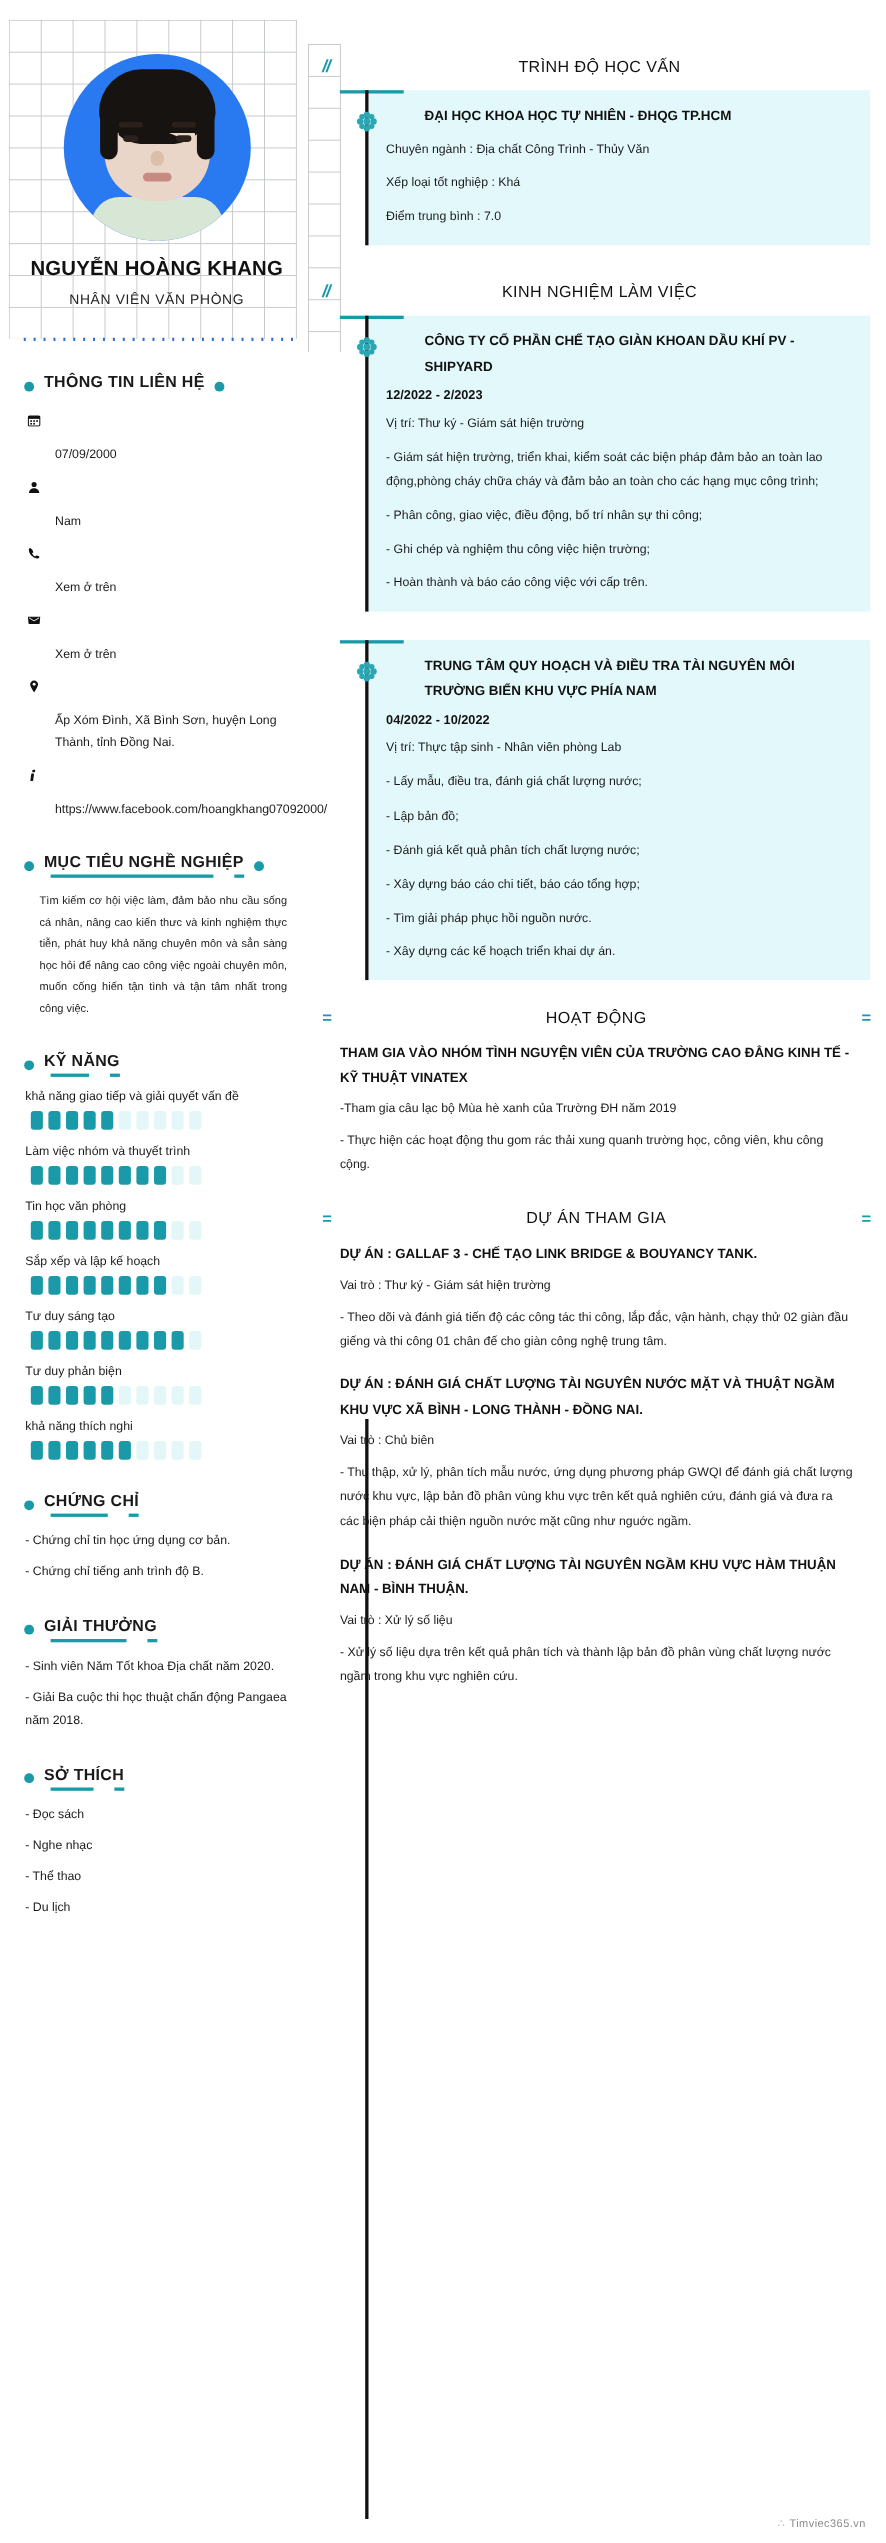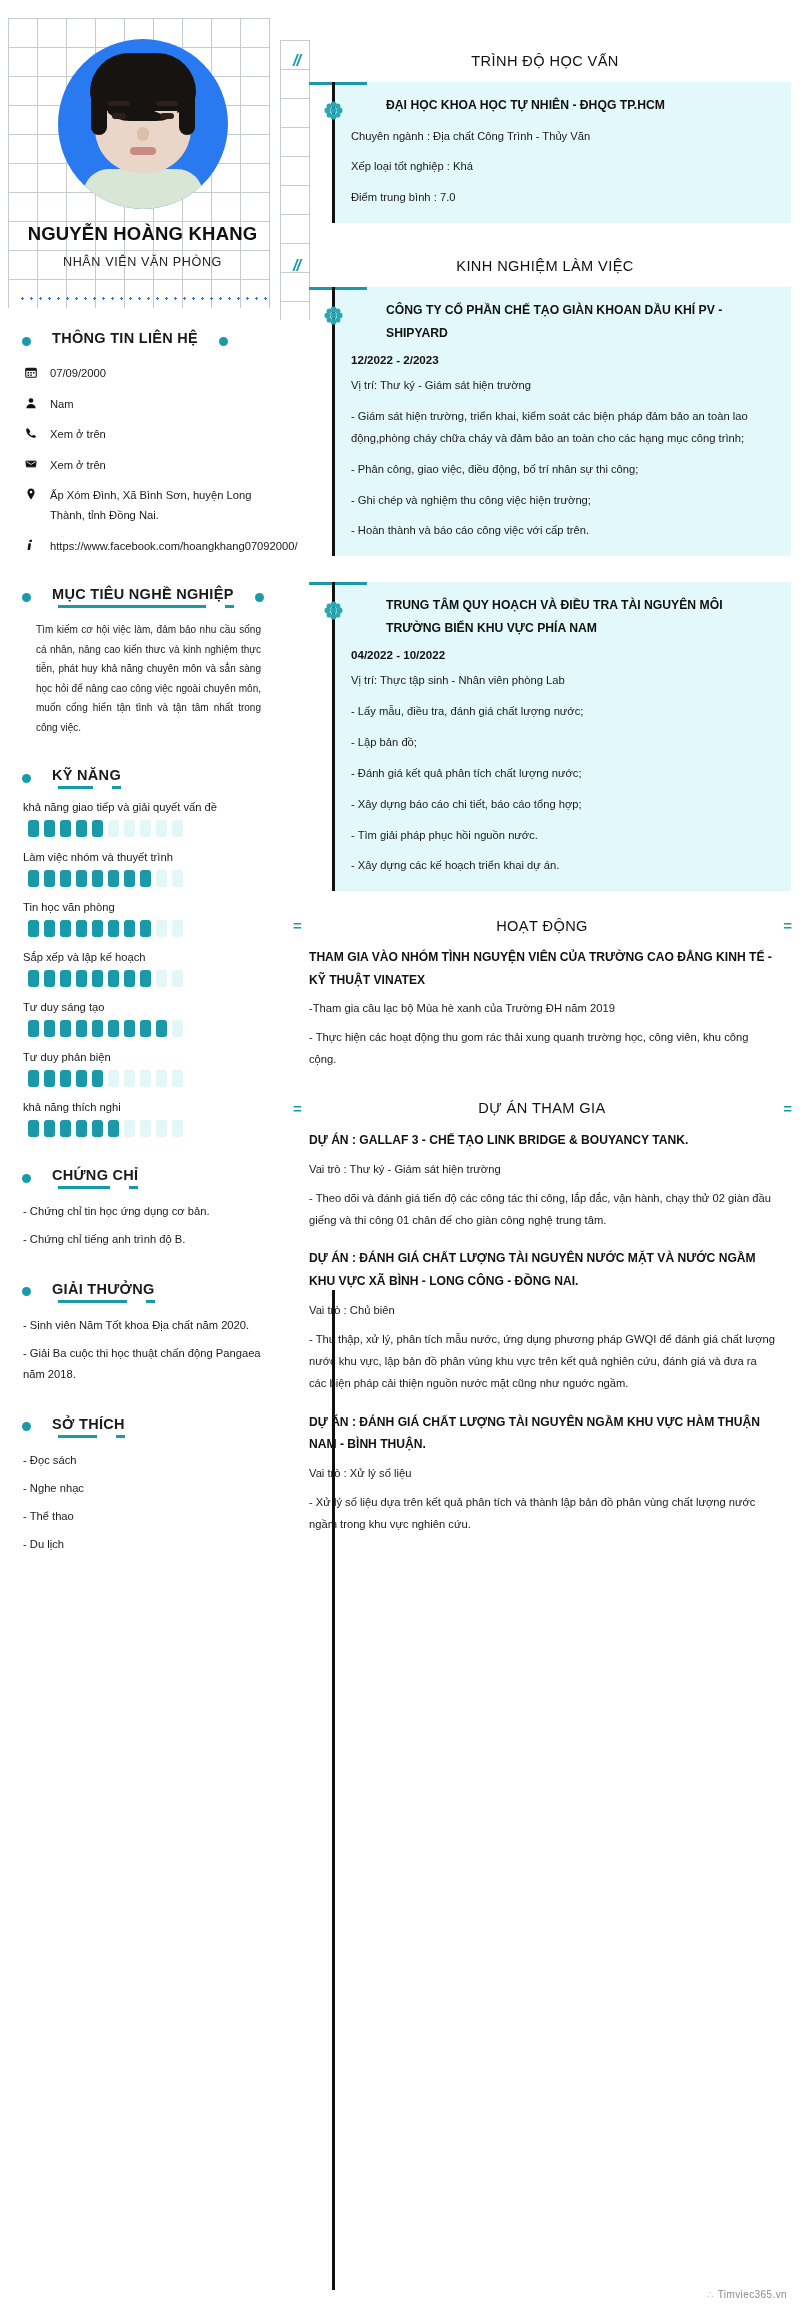--- a/index.html
+++ b/index.html
@@ -31,21 +31,21 @@
     background-image:
       linear-gradient(to right, #9aa0a6 1px, transparent 1px),
       linear-gradient(to bottom, #9aa0a6 1px, transparent 1px);
     background-size: 29px 29px;
     opacity: .55;
   }
 
   
   .col-left {
     position: absolute;
-    left: 0; top: 4px;
+    left: 0; top: 14px;
     width: 285px;
     padding: 0 18px;
   }
   .col-right {
     position: absolute;
     left: 285px; top: 0;
     width: 520px;
     padding: 0 14px 0 0;
   }
 
@@ -156,21 +156,21 @@
     height: 3px;
     background-image: radial-gradient(circle, #2f6fd0 1.3px, transparent 1.4px);
     background-size: 9px 3px;
     background-repeat: repeat-x;
   }
 
   
   .lh {
     display: flex;
     align-items: center;
-    gap: 21px;
+    gap: 9px;
     margin: 30px 0 12px 4px;
   }
   .lh .bullet {
     width: 9px; height: 9px; border-radius: 50%;
     background: #1a9aa8;
     flex: none;
   }
   .lh .lh-text {
     font-size: 14.5px;
     font-weight: bold;
@@ -202,21 +202,21 @@
     margin: 11px 0 11px 5px;
     font-size: 11.2px;
     line-height: 1.75;
   }
   .contact-item .ci-icon {
     width: 15px; flex: none;
     display: flex; justify-content: center;
     padding-top: 2px;
     color: #111;
   }
-  .contact-item .ci-text { color: #1a1a1a; }
+  .contact-item .ci-text { color: #1a1a1a; margin-top: 30px; }
 
   
   .objective {
     font-size: 10px;
     line-height: 1.95;
     text-align: justify;
     margin: 4px 6px 0 18px;
     color: #1a1a1a;
   }
 
@@ -724,21 +724,21 @@
     <span class="r-title">DỰ ÁN THAM GIA</span>
     <span class="eqmark">=</span>
   </div>
   <div id="proj-list">
       <div class="r-sec">
         <div class="r-sub">DỰ ÁN : GALLAF 3 - CHẾ TẠO LINK BRIDGE &amp; BOUYANCY TANK.</div>
         <div class="r-role">Vai trò :  Thư ký - Giám sát hiện trường</div>
         <div class="r-txt">- Theo dõi và đánh giá tiến độ các công tác thi công, lắp đắc, vận hành, chạy thử 02 giàn đầu giếng và thi công 01 chân đế cho giàn công nghệ trung tâm.</div>
       </div>
       <div class="r-sec" style="margin-top: 16px;">
-        <div class="r-sub">DỰ ÁN : ĐÁNH GIÁ CHẤT LƯỢNG TÀI NGUYÊN NƯỚC MẶT VÀ NƯỚC NGẦM KHU VỰC XÃ BÌNH - LONG CÔNG - ĐỒNG NAI.</div>
+        <div class="r-sub">DỰ ÁN : ĐÁNH GIÁ CHẤT LƯỢNG TÀI NGUYÊN NƯỚC MẶT VÀ THUẬT NGẦM KHU VỰC XÃ BÌNH - LONG THÀNH - ĐỒNG NAI.</div>
         <div class="r-role">Vai trò   :  Chủ biên</div>
         <div class="r-txt">- Thu thập, xử lý, phân tích mẫu nước, ứng dụng phương pháp GWQI để đánh giá chất lượng nước  khu vực, lập bản đồ phân vùng khu vực trên kết quả nghiên cứu, đánh giá và đưa ra các biện pháp cải thiện nguồn nước mặt cũng như nguớc ngầm.</div>
       </div>
       <div class="r-sec" style="margin-top: 16px;">
         <div class="r-sub">DỰ ÁN : ĐÁNH GIÁ CHẤT LƯỢNG TÀI NGUYÊN NGẦM KHU VỰC HÀM THUẬN NAM - BÌNH THUẬN.</div>
         <div class="r-role">Vai trò :  Xử lý số liệu</div>
         <div class="r-txt">- Xử lý số liệu dựa trên kết quả phân tích và thành lập bản đồ phân vùng chất lượng nước ngầm trong khu vực nghiên cứu.</div>
       </div>
     </div>
 

